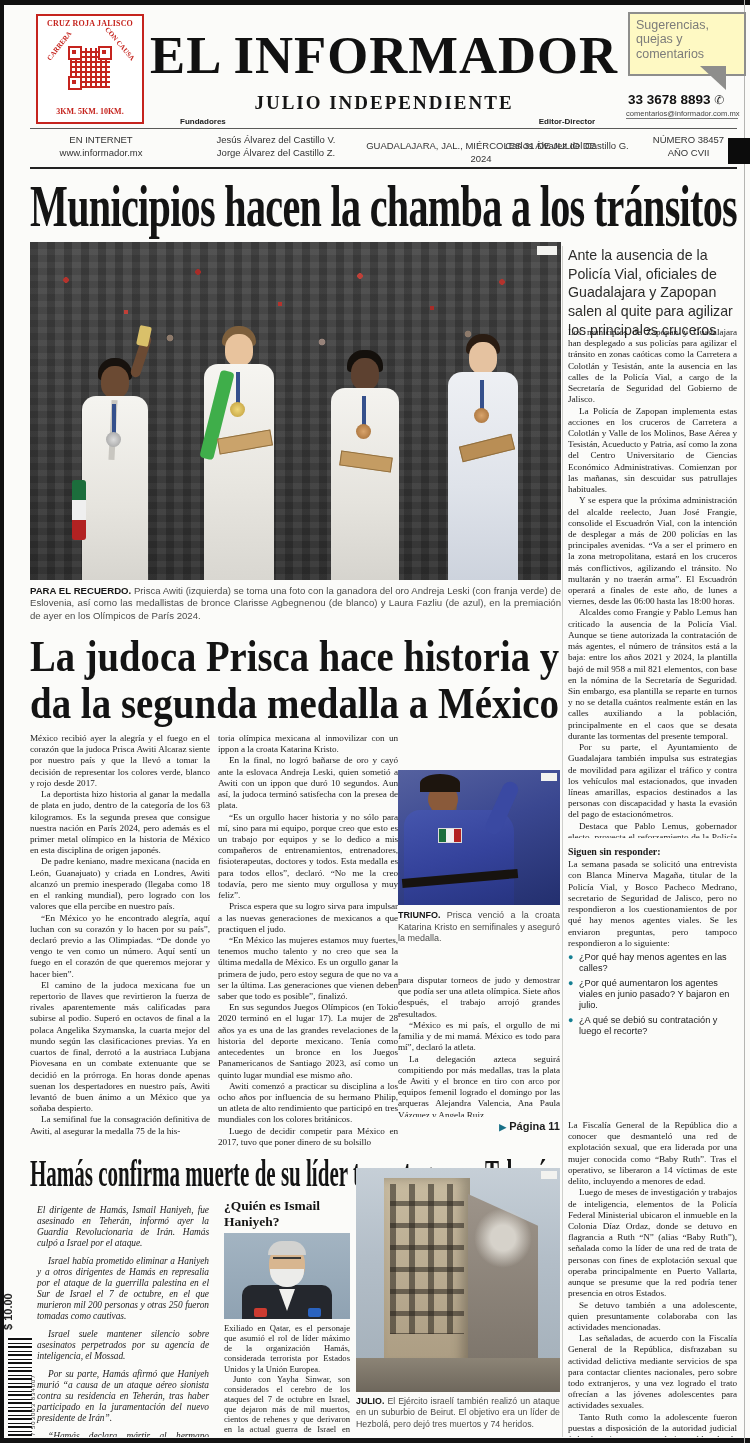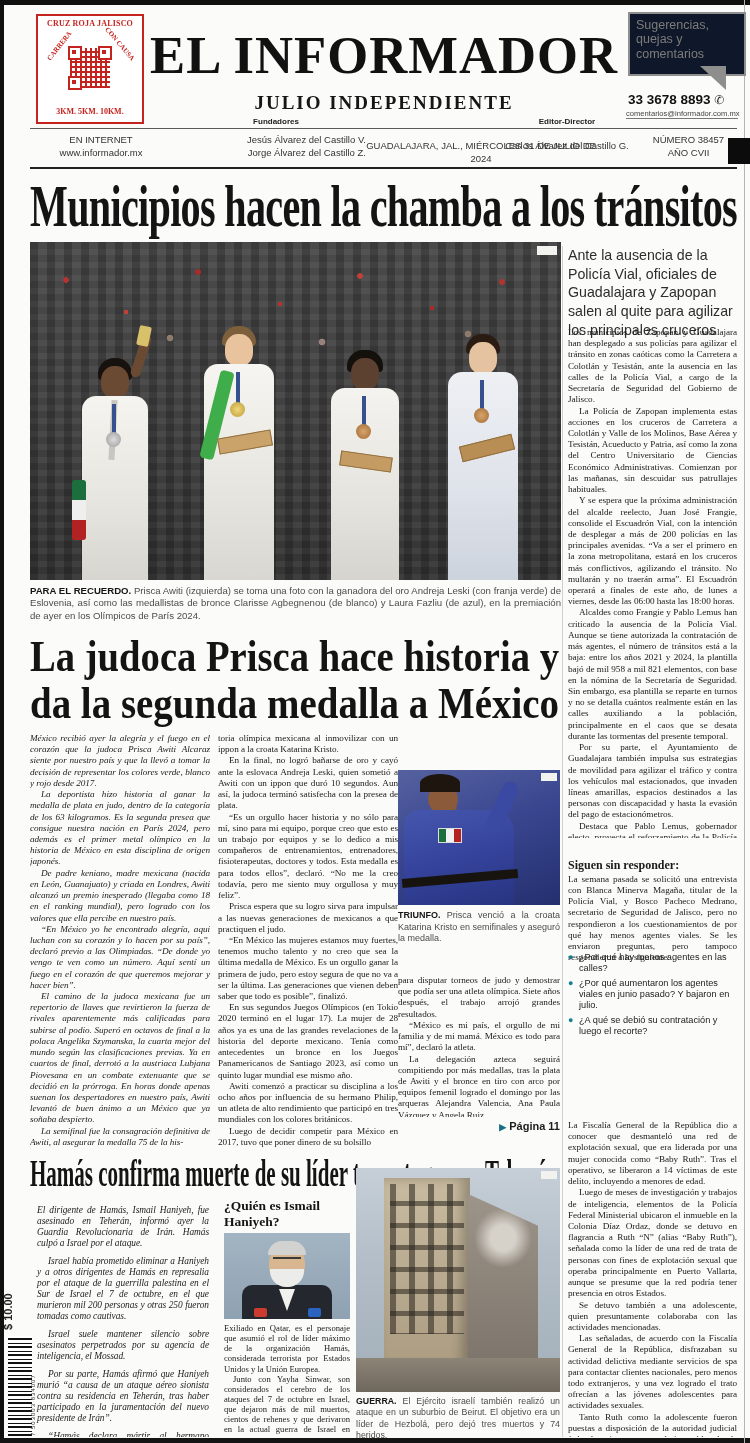--- a/index.html
+++ b/index.html
@@ -26,36 +26,36 @@
       background-image:linear-gradient(90deg,#c5241e 2px,transparent 2px),linear-gradient(0deg,#c5241e 2px,transparent 2px);
       background-size:5px 5px;background-color:#fff;}
   .qr-corner{position:absolute;width:10px;height:10px;border:2px solid #c5241e;background:#fff;}
   .qr-corner i{position:absolute;left:2px;top:2px;width:4px;height:4px;background:#c5241e;display:block;}
   .promo-dist{position:absolute;bottom:6px;left:0;width:100%;text-align:center;font-size:8px;font-weight:bold;color:#c5241e;}
 
   .title-wrap{left:150px;top:26px;width:468px;height:58px;}
   .title-wrap .fitline{font-size:52px;font-weight:bold;letter-spacing:1px;color:#111;}
   .subtitle{left:150px;top:92px;width:468px;text-align:center;font-size:19px;font-weight:bold;letter-spacing:2px;color:#161616;}
 
-  .bubble{left:628px;top:12px;width:102px;height:52px;border:2px solid #8e8e8c;background:#0f172a;padding:4px 6px;
+  .bubble{left:628px;top:12px;width:102px;height:52px;border:2px solid #8e8e8c;background:#fef9c3;padding:4px 6px;
           font-size:12.5px;line-height:1.15;color:#7c7c7a;}
   .bubble-tail{left:700px;top:66px;width:0;height:0;border-left:26px solid transparent;border-top:24px solid #8e8e8c;}
   .phone-row{left:628px;top:92px;width:108px;font-size:13.5px;font-weight:bold;color:#111;}
   .phone-row .ic{font-weight:normal;font-size:12px;color:#333;}
   .email-row{left:626px;top:109px;width:112px;font-size:7.6px;color:#444;border-bottom:1px solid #777;padding-bottom:0;}
 
   
   .rule1{left:30px;top:128px;width:707px;height:1px;background:#5a5a58;}
   .rule2{left:30px;top:167px;width:707px;height:2px;background:#222;}
   .lbl-small{font-size:8px;font-weight:bold;color:#222;font-family:"Liberation Sans",sans-serif;}
-  .founders-lbl{left:196px;top:117px;width:160px;text-align:center;}
+  .founders-lbl{left:180px;top:117px;width:160px;}
   .editor-lbl{left:492px;top:117px;width:150px;text-align:center;}
   .cell{position:absolute;top:134px;font-size:9.5px;color:#333;font-family:"Liberation Sans",sans-serif;text-align:center;line-height:1.35;}
   .cell-internet{left:36px;width:130px;}
-  .cell-founders{left:186px;width:180px;text-align:right;}
+  .cell-founders{left:186px;width:180px;}
   .cell-date{left:366px;width:230px;padding-top:6px;}
   .cell-editor{left:492px;width:150px;padding-top:6px;}
   .cell-num{left:640px;width:97px;}
   .black-tab{left:728px;top:138px;width:22px;height:26px;background:#0c0c0c;}
 
   
   .lead-head{left:30px;top:172px;width:707px;height:64px;}
   .lead-head .fitline{font-size:59px;font-weight:bold;color:#141414;letter-spacing:-1px;}
 
   
@@ -85,38 +85,38 @@
   .caption{left:30px;top:585px;width:531px;font-size:9.6px;line-height:1.3;color:#4c4c4a;font-family:"Liberation Sans",sans-serif;}
   .cap-lbl{font-weight:bold;color:#151515;}
 
   
   .judo-head{left:30px;top:631px;width:529px;}
   .judo-head div{height:47px;}
   .judo-head .fitline{font-size:44px;font-weight:bold;color:#141414;}
   .col{position:absolute;top:733px;height:414px;overflow:hidden;font-size:9.2px;line-height:1.22;letter-spacing:-.05px;}
   .col p{margin:0;text-indent:11px;}
   .col p.flush{text-indent:0;}
-  .col1{left:30px;width:180px;font-style:italic;}
+  .col1{left:30px;width:180px;}
   .col2{left:218px;width:180px;}
   .col3{left:398px;top:975px;height:142px;width:162px;}
   .photo-judo{left:398px;top:770px;width:162px;height:135px;overflow:hidden;
     background:radial-gradient(circle 30px at 46px 36px,#7b5a3e 40%,transparent 45%),
                linear-gradient(160deg,#55619f 0%,#3a4790 45%,#232f6e 100%);}
   .cap-judo{left:398px;top:910px;width:162px;font-size:9px;line-height:1.3;color:#4c4c4a;font-family:"Liberation Sans",sans-serif;}
   .pageref{left:398px;top:1120px;width:162px;text-align:right;font-size:11px;font-weight:bold;color:#1c1c1c;font-family:"Liberation Sans",sans-serif;}
   .pageref .arrow{color:#176f86;font-size:9px;}
 
   
   .vrule{left:562px;top:246px;width:1px;height:1191px;background:#cfcfcb;}
   .sb-lede{left:568px;top:246px;width:169px;font-size:14.2px;line-height:1.32;color:#2d2d2b;font-family:"Liberation Sans",sans-serif;}
   .sb-body{left:568px;top:327px;width:169px;height:511px;overflow:hidden;font-size:9.2px;line-height:1.22;letter-spacing:-.05px;}
   .sb-body p{margin:0;text-indent:11px;}
   .sb-body p.flush{text-indent:0;}
   .sb-unans{left:568px;top:842px;width:169px;font-size:9.2px;line-height:1.22;}
-  .sb-unans h4{margin:16px 0 1px 0;font-size:12px;}
+  .sb-unans h4{margin:4px 0 1px 0;font-size:10px;}
   .bullets{left:568px;top:952px;width:169px;font-size:9.2px;line-height:1.2;font-family:"Liberation Sans",sans-serif;color:#222;}
   .bullets .b-item{position:relative;padding-left:11px;margin-bottom:4px;}
   .bullets .dot{position:absolute;left:0;top:0;color:#157f92;font-size:9px;}
   .pv-head{left:568px;top:1030px;width:169px;}
   .pv-head div{height:27px;}
   .pv-head .fitline{font-size:25px;font-weight:bold;color:#141414;}
   .pv-body{left:568px;top:1120px;width:169px;height:317px;overflow:hidden;font-size:9.2px;line-height:1.22;letter-spacing:-.05px;}
   .pv-body p{margin:0;text-indent:11px;}
   .pv-body p.flush{text-indent:0;}
 
@@ -332,21 +332,21 @@
     <div class="b-item">
       <span class="dot">●</span>
       <span>¿A qué se debió su contratación y luego el recorte?</span>
     </div>
   </div>
 
   <div class="abs pv-body just">
     <p class="flush">La Fiscalía General de la República dio a conocer que desmanteló una red de explotación sexual, que era liderada por una mujer conocida como “Baby Ruth”. Tras el operativo, se liberaron a 14 víctimas de este delito, incluyendo a menores de edad.</p>
     <p>Luego de meses de investigación y trabajos de inteligencia, elementos de la Policía Federal Ministerial ubicaron el inmueble en la Colonia Díaz Ordaz, donde se detuvo en flagrancia a Ruth “N” (alias “Baby Ruth”), señalada como la líder de una red de trata de personas con fines de explotación sexual que operaba principalmente en Puerto Vallarta, aunque se presume que la red podría tener presencia en otros Estados.</p>
     <p>Se detuvo también a una adolescente, quien presuntamente colaboraba con las actividades mencionadas.</p>
-    <p>Las señaladas, de acuerdo con la Fiscalía General de la República, disfrazaban su actividad delictiva mediante servicios de spa para contactar clientes nacionales, pero menos todo extranjeros, y una vez logrado el trato ofrecían a las jóvenes adolescentes para actividades sexuales.</p>
+    <p>Las señaladas, de acuerdo con la Fiscalía General de la República, disfrazaban su actividad delictiva mediante servicios de spa para contactar clientes nacionales, pero sobre todo extranjeros, y una vez logrado el trato ofrecían a las jóvenes adolescentes para actividades sexuales.</p>
     <p>Tanto Ruth como la adolescente fueron puestas a disposición de la autoridad judicial federal, mientras que el inmueble donde operaban quedó asegurado.</p>
 
   </div>
 
   <div class="abs hamas-head">
     <span class="fitline" style="transform: scaleX(0.5679);">Hamás confirma muerte de su líder tras ataque en Teherán</span>
   </div>
   <div class="abs hm-col1 just">
     <p class="flush">El dirigente de Hamás, Ismail Haniyeh, fue asesinado en Teherán, informó ayer la Guardia Revolucionaria de Irán. Hamás culpó a Israel por el ataque.</p>
     <p>Israel había prometido eliminar a Haniyeh y a otros dirigentes de Hamás en represalia por el ataque de la guerrilla palestina en el Sur de Israel el 7 de octubre, en el que murieron mil 200 personas y otras 250 fueron tomadas como cautivas.</p>
@@ -374,21 +374,21 @@
 
   <div class="abs photo-war">
     <div class="credit-tag" style="right:3px;top:3px;width:16px;height:8px;"></div>
     <div style="position:absolute;left:28px;top:10px;width:86px;height:190px;background:linear-gradient(180deg,#c8bba0,#ab9c82);box-shadow:inset -8px 0 12px rgba(0,0,0,.25);"></div>
     <div style="position:absolute;left:34px;top:16px;width:74px;height:150px;background-image:linear-gradient(90deg,rgba(40,35,28,.55) 6px,transparent 6px),linear-gradient(0deg,rgba(40,35,28,.55) 5px,transparent 5px);background-size:19px 22px;"></div>
     <div style="position:absolute;left:112px;top:26px;width:70px;height:176px;background:linear-gradient(180deg,#9d948a,#7c746a);clip-path:polygon(0 0,100% 18%,100% 100%,0 100%);"></div>
     <div style="position:absolute;left:0;bottom:0;width:204px;height:34px;background:linear-gradient(180deg,#8c8476,#6e675c);"></div>
     <div style="position:absolute;left:118px;top:40px;width:58px;height:60px;background:radial-gradient(ellipse,#d6d2ca 30%,transparent 70%);"></div>
   </div>
   <div class="abs war-cap just">
-    <span class="cap-lbl">GUERRA.</span>
+    <span class="cap-lbl">JULIO.</span>
     <span>El Ejército israelí también realizó un ataque en un suburbio de Beirut. El objetivo era un líder de Hezbolá, pero dejó tres muertos y 74 heridos.</span>
   </div>
 
   <div class="abs price">
     <span>$ 10.00</span>
   </div>
   <div class="abs barcode"></div>
   <div class="abs bc-digits">7 503003 834007</div>
 
 </div>

